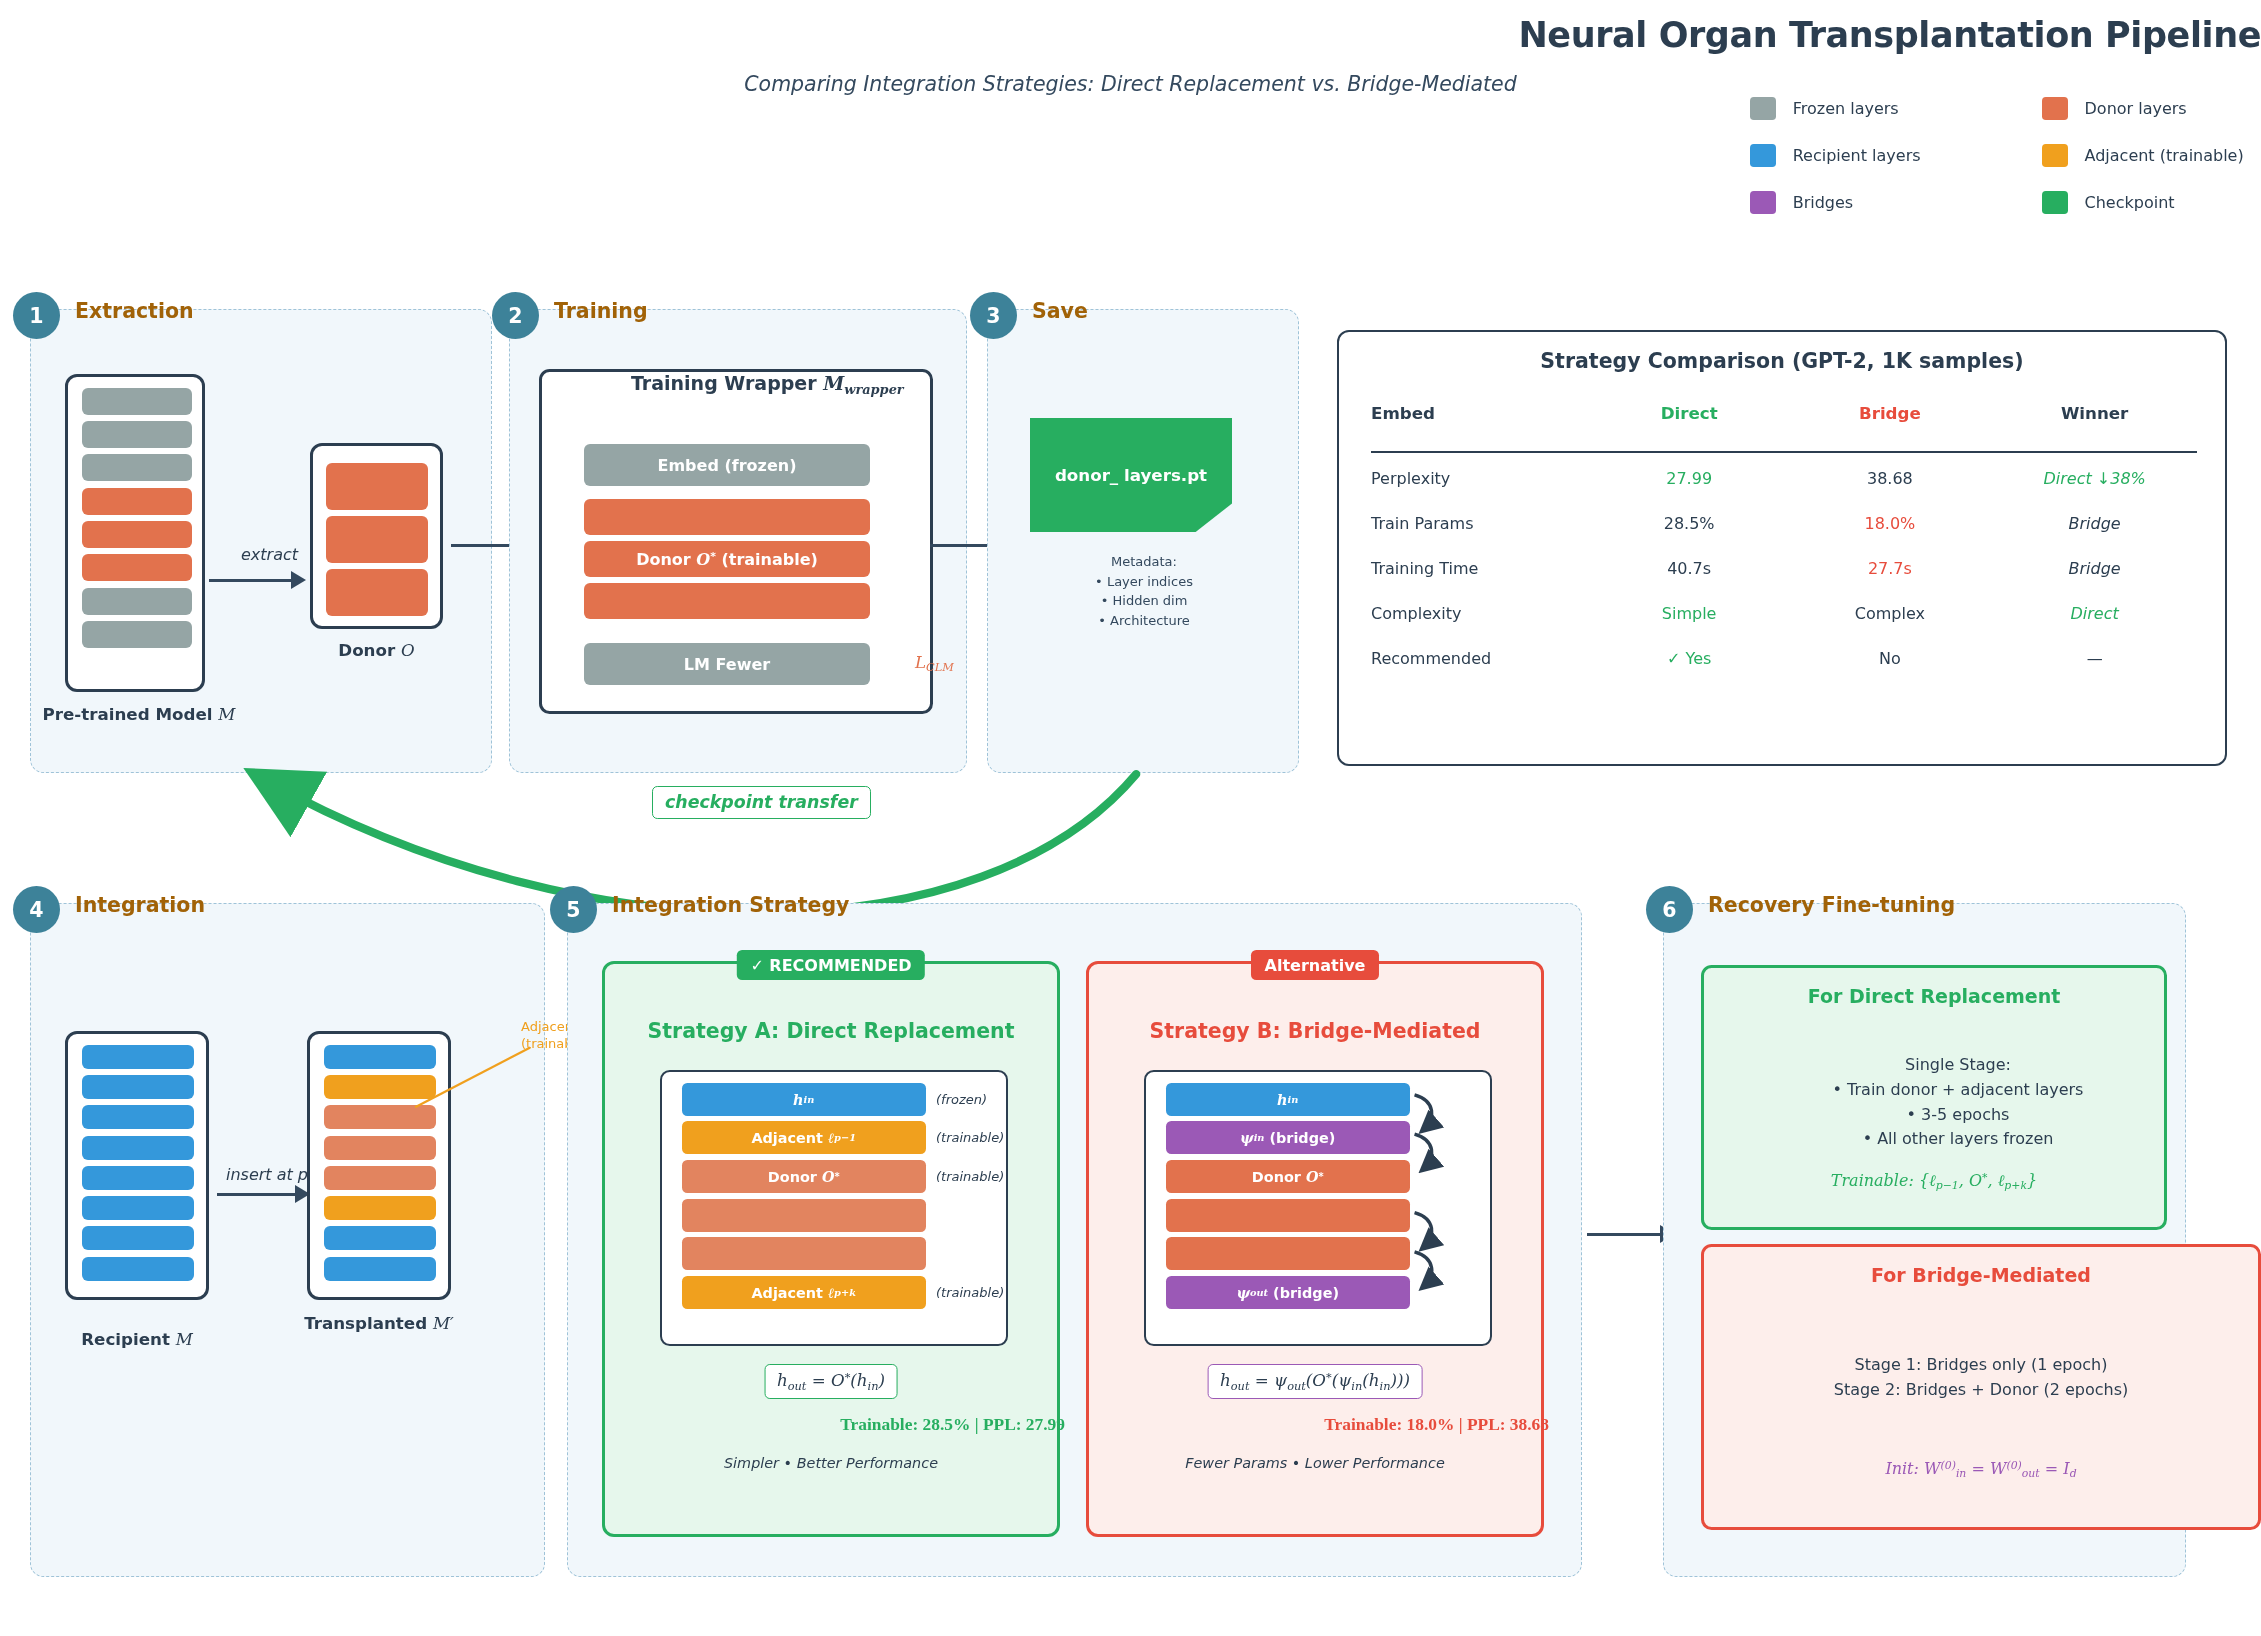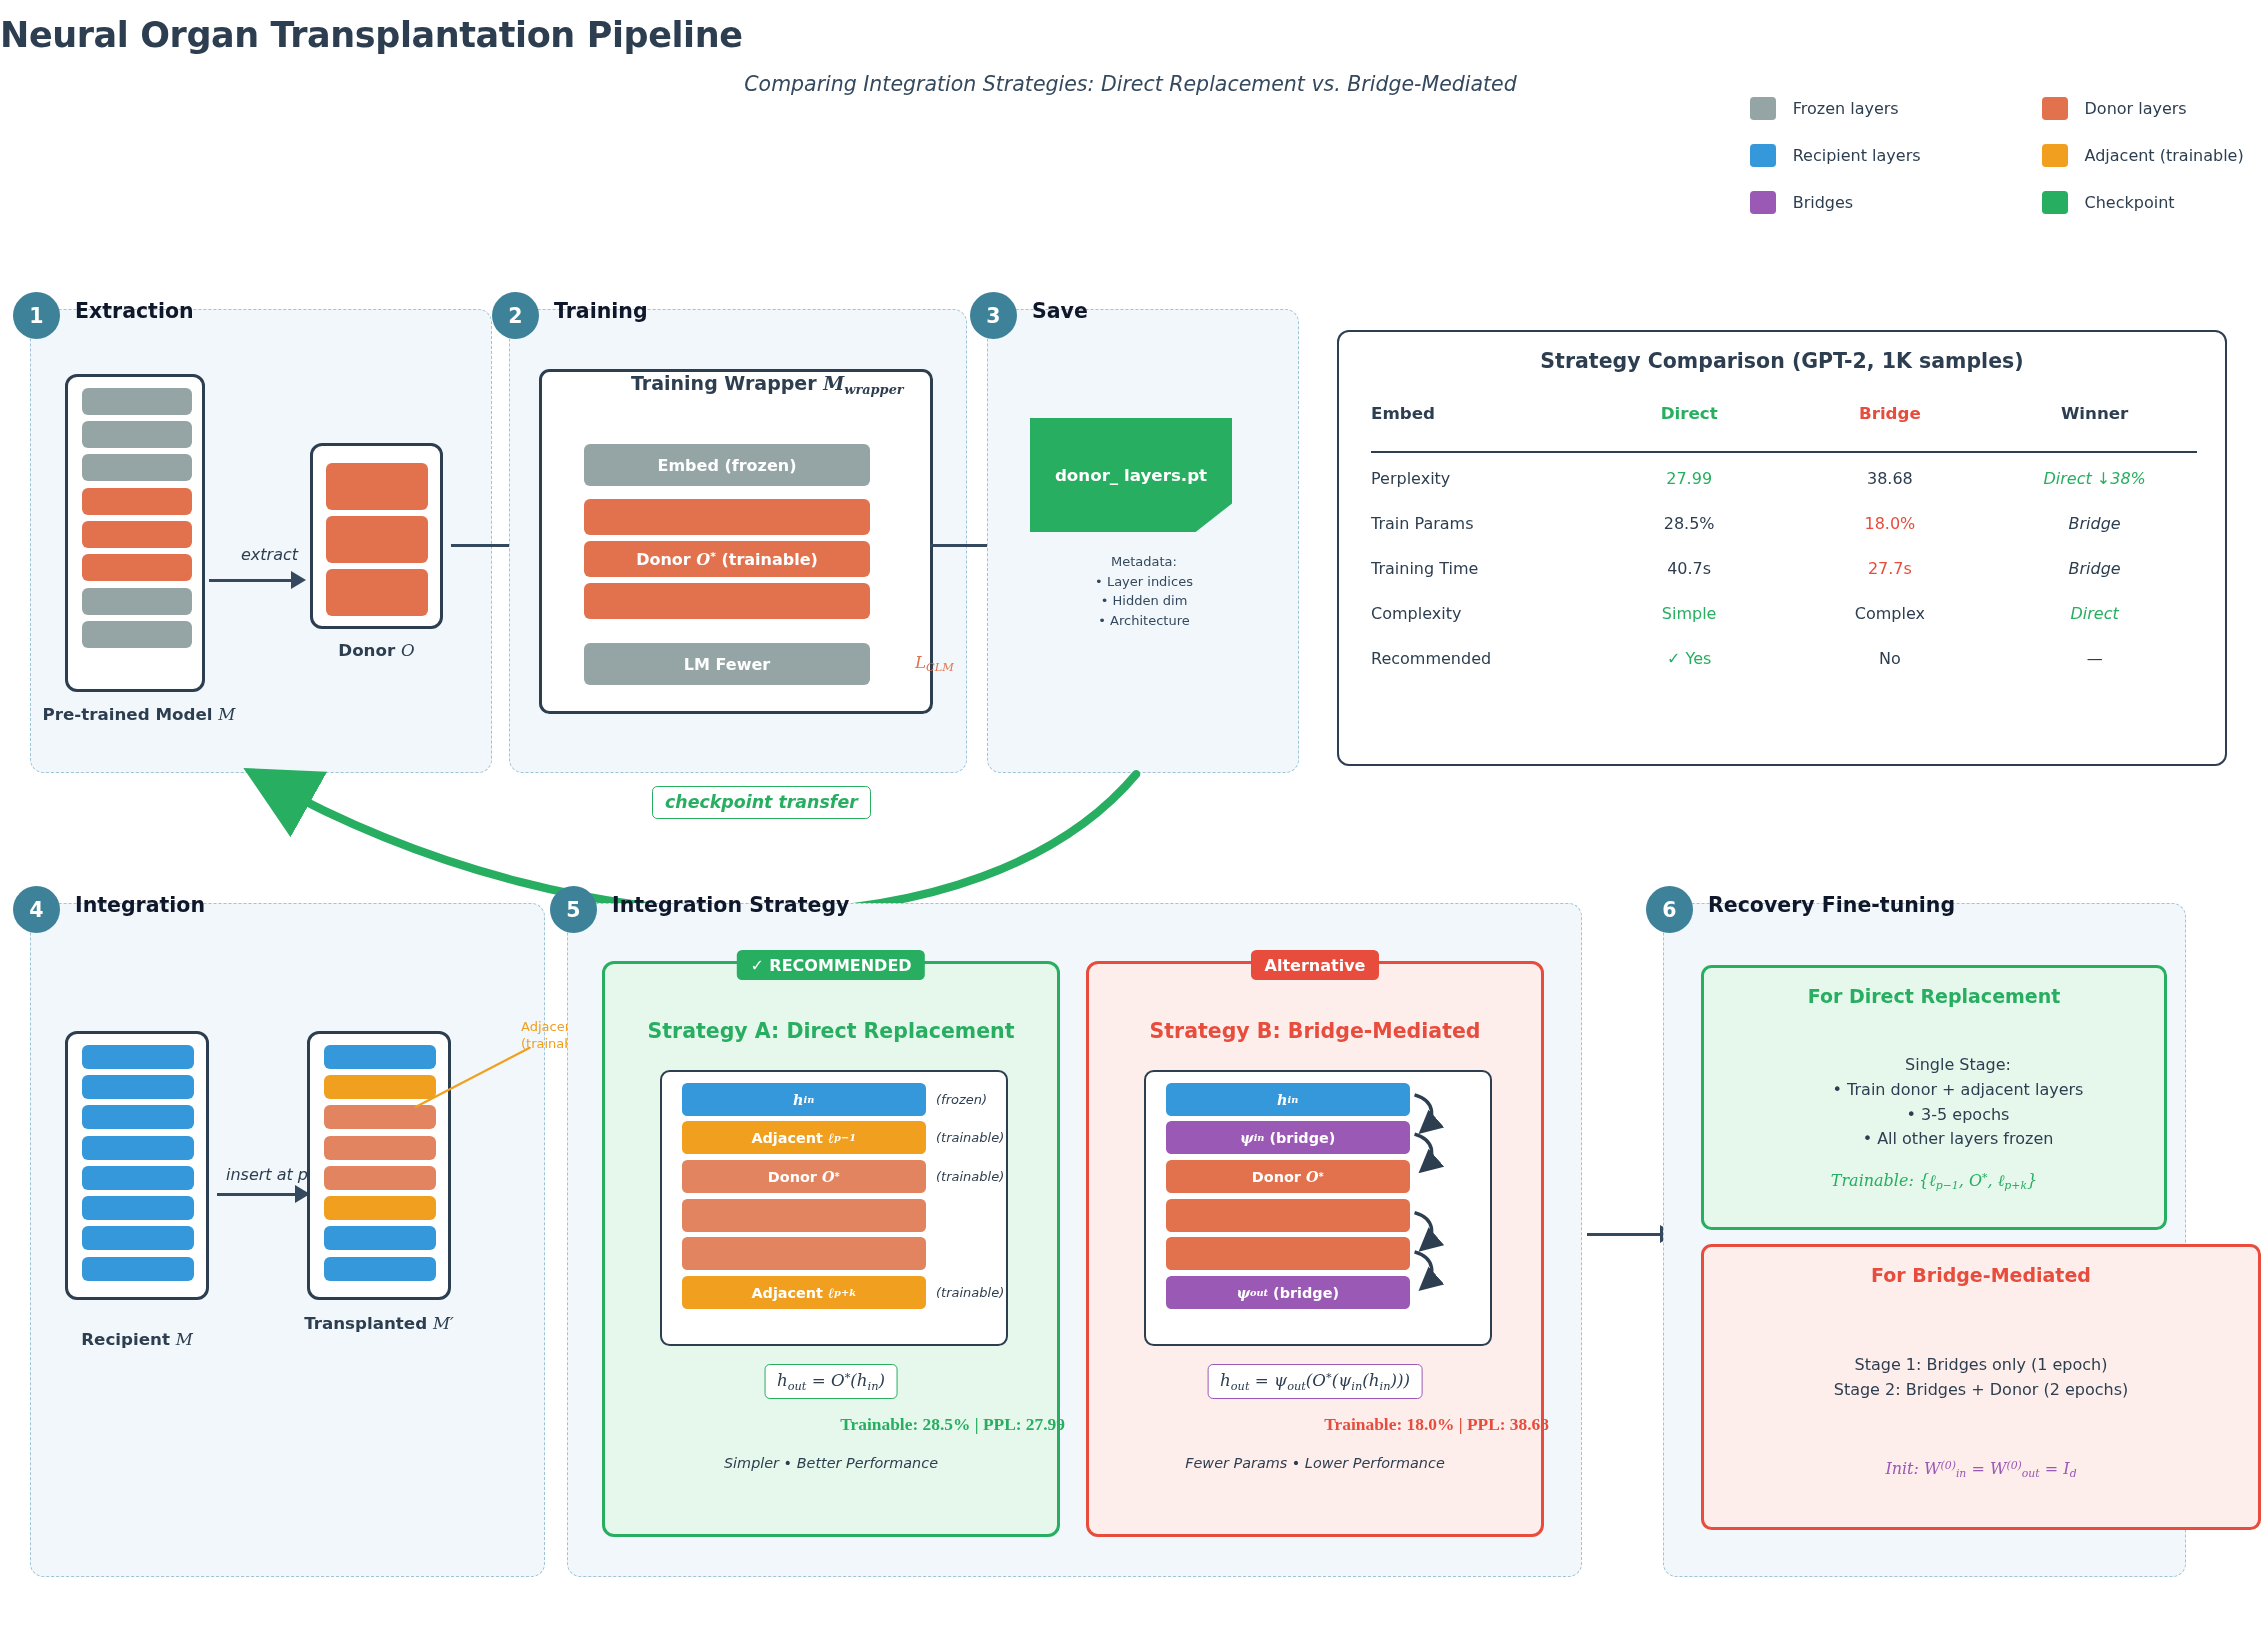--- a/index.html
+++ b/index.html
@@ -9,21 +9,21 @@
     background: #ffffff;
     font-family: "DejaVu Sans", "Liberation Sans", sans-serif;
     color: #2c3e50;
     position: relative;
     overflow: hidden;
   }
   .abs { position: absolute; }
 
   
   #page-title {
-    position:absolute; left:0; top:15px; width:2261px; text-align:left;
+    position:absolute; left:0; top:15px; width:2261px; text-align:right;
     font-size:35px; font-weight:bold; color:#2c3e50; letter-spacing:-0.4px;
   }
   #page-subtitle {
     position:absolute; left:0; top:72px; width:2261px; text-align:center;
     font-size:20.5px; font-style:italic; color:#34495e;
   }
 
   
   #legend { position:absolute; left:1750px; top:95px; width:485px; }
   .legend-col { display:inline-block; vertical-align:top; width:288px; }
@@ -40,21 +40,21 @@
     background:#f1f7fb;
   }
   .stage-badge {
     position:absolute; width:47px; height:47px; border-radius:50%;
     background:#3d8299; color:#fff; font-size:20.5px; font-weight:bold;
     display:flex; align-items:center; justify-content:center;
     left:-18px; top:-18px; z-index:30;
   }
   .stage-title {
     position:absolute; left:44px; top:-10.6px; font-size:20.5px; font-weight:bold;
-    color:#0f172a; white-space:nowrap; z-index:25;
+    color:#a16207; white-space:nowrap; z-index:25;
   }
 
   
   .stack {
     position:absolute; background:#fff; border:3px solid #2c3e50;
     border-radius:12px;
   }
   .layer { position:absolute; border-radius:6px; }
   .stack-caption {
     position:absolute; text-align:center; font-size:16.7px; font-weight:bold;

